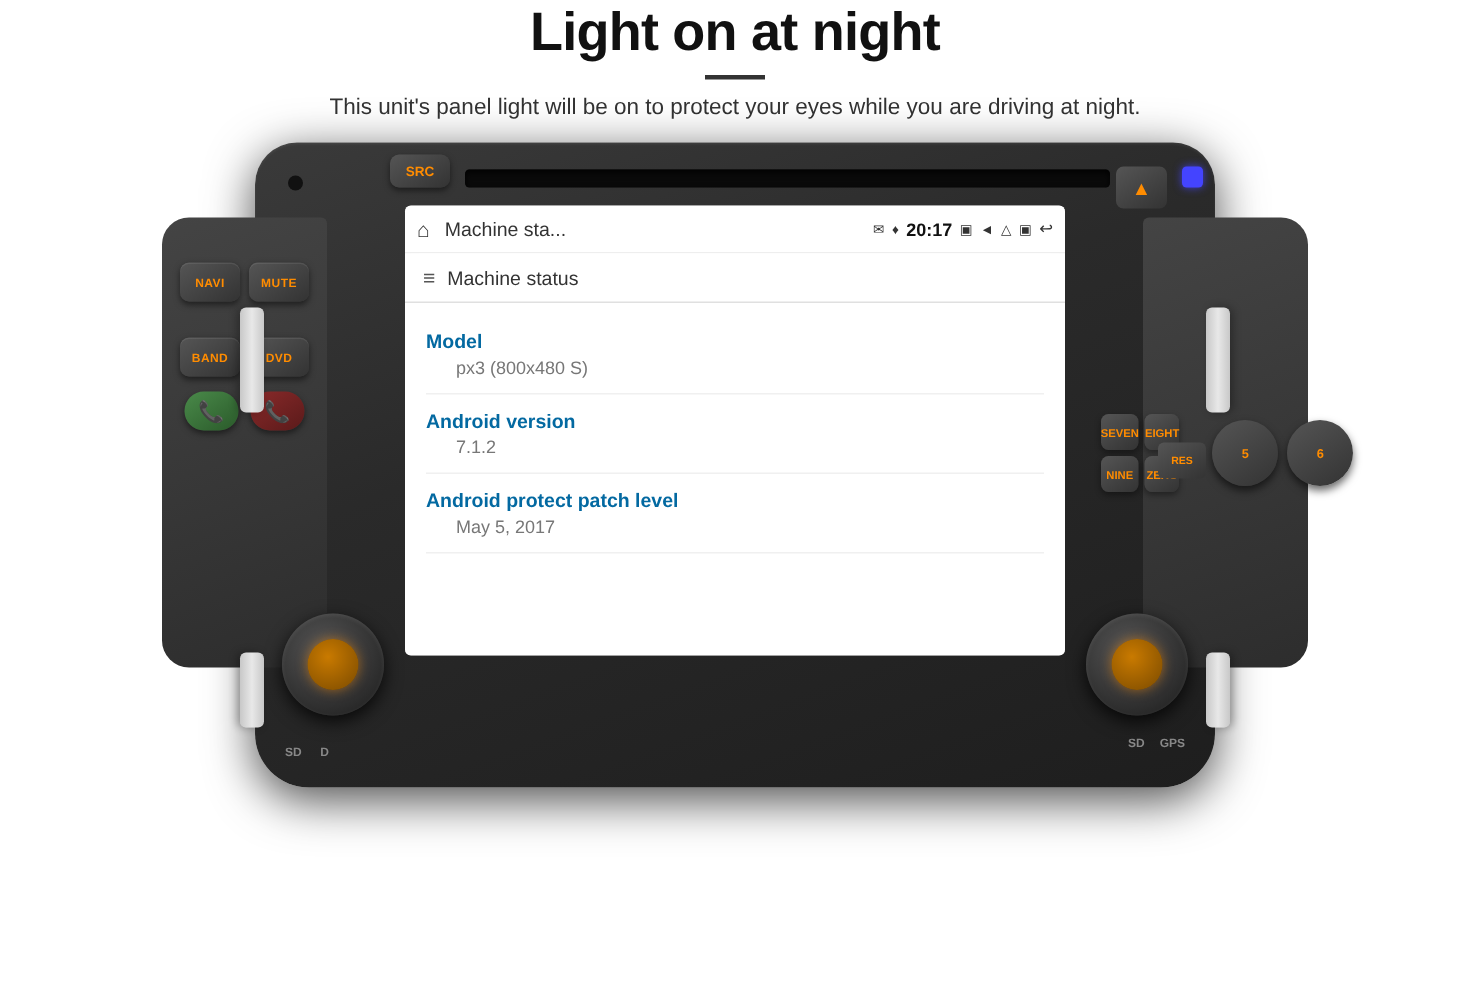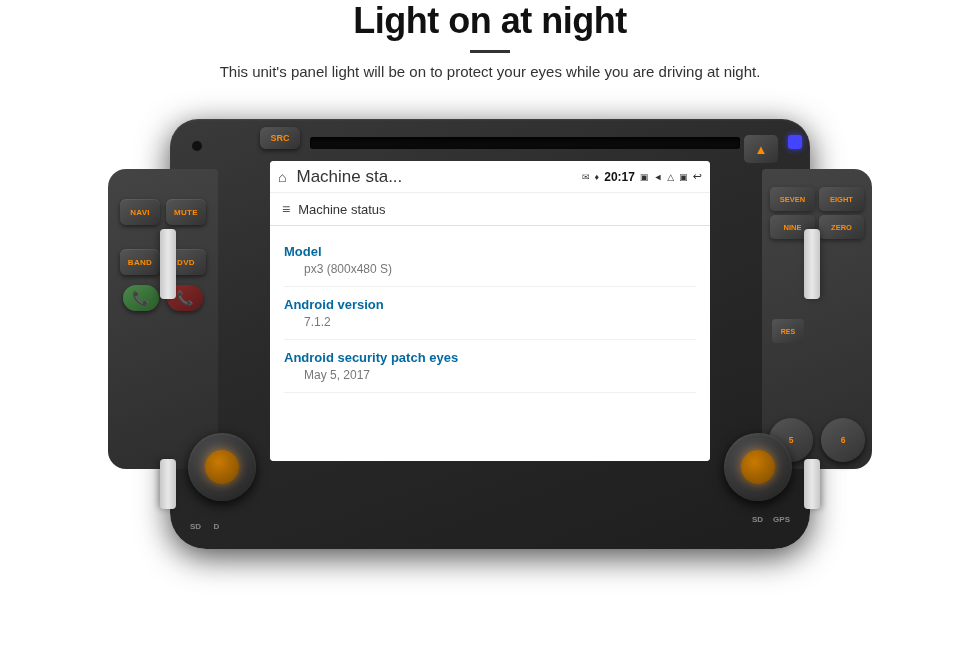--- a/index.html
+++ b/index.html
@@ -35,21 +35,21 @@
     .title-divider {
       width: 40px;
       height: 3px;
       background: #333;
       margin: 8px auto 10px;
     }
 
     .subtitle-text {
       font-size: 15px;
       color: #333;
-      margin-bottom: 26px;
+      margin-bottom: 2px;
     }
 
     
     .car-unit-wrapper {
       position: relative;
       width: 640px;
       height: 430px;
       margin-top: 5px;
     }
 
@@ -82,23 +82,22 @@
     
     .right-panel {
       position: absolute;
       right: -62px;
       top: 50px;
       width: 110px;
       height: 300px;
       background: linear-gradient(160deg, #444 0%, #2d2d2d 100%);
       border-radius: 4px 18px 18px 4px;
       display: flex;
-      flex-direction: column;
-      align-items: center;
-      justify-content: space-between;
+      align-items: center;
+      justify-content: center;
       padding-top: 14px;
       gap: 8px;
       z-index: 2;
     }
 
     .btn-row {
       display: flex;
       gap: 6px;
       margin-bottom: 2px;
     }
@@ -294,21 +293,21 @@
       height: 32px;
       display: flex;
       align-items: center;
       padding: 0 8px;
       gap: 6px;
       border-bottom: 1px solid #eee;
     }
 
     .status-title {
       flex: 1;
-      font-size: 17px;
+      font-size: 13px;
       color: #333;
       padding-left: 4px;
     }
 
     .status-icons {
       display: flex;
       align-items: center;
       gap: 5px;
       font-size: 10px;
       color: #333;
@@ -585,21 +584,21 @@
           <div class="android-list">
             <div class="list-item-block">
               <div class="list-item-label">Model</div>
               <div class="list-item-value">px3 (800x480 S)</div>
             </div>
             <div class="list-item-block">
               <div class="list-item-label">Android version</div>
               <div class="list-item-value">7.1.2</div>
             </div>
             <div class="list-item-block">
-              <div class="list-item-label">Android security patch eyes</div>
+              <div class="list-item-label">Android protect patch level</div>
               <div class="list-item-value">May 5, 2017</div>
             </div>
           </div>
         </div>
       </div>
 
       <div class="dial-left"></div>
 
       <div class="dial-right"></div>
 

